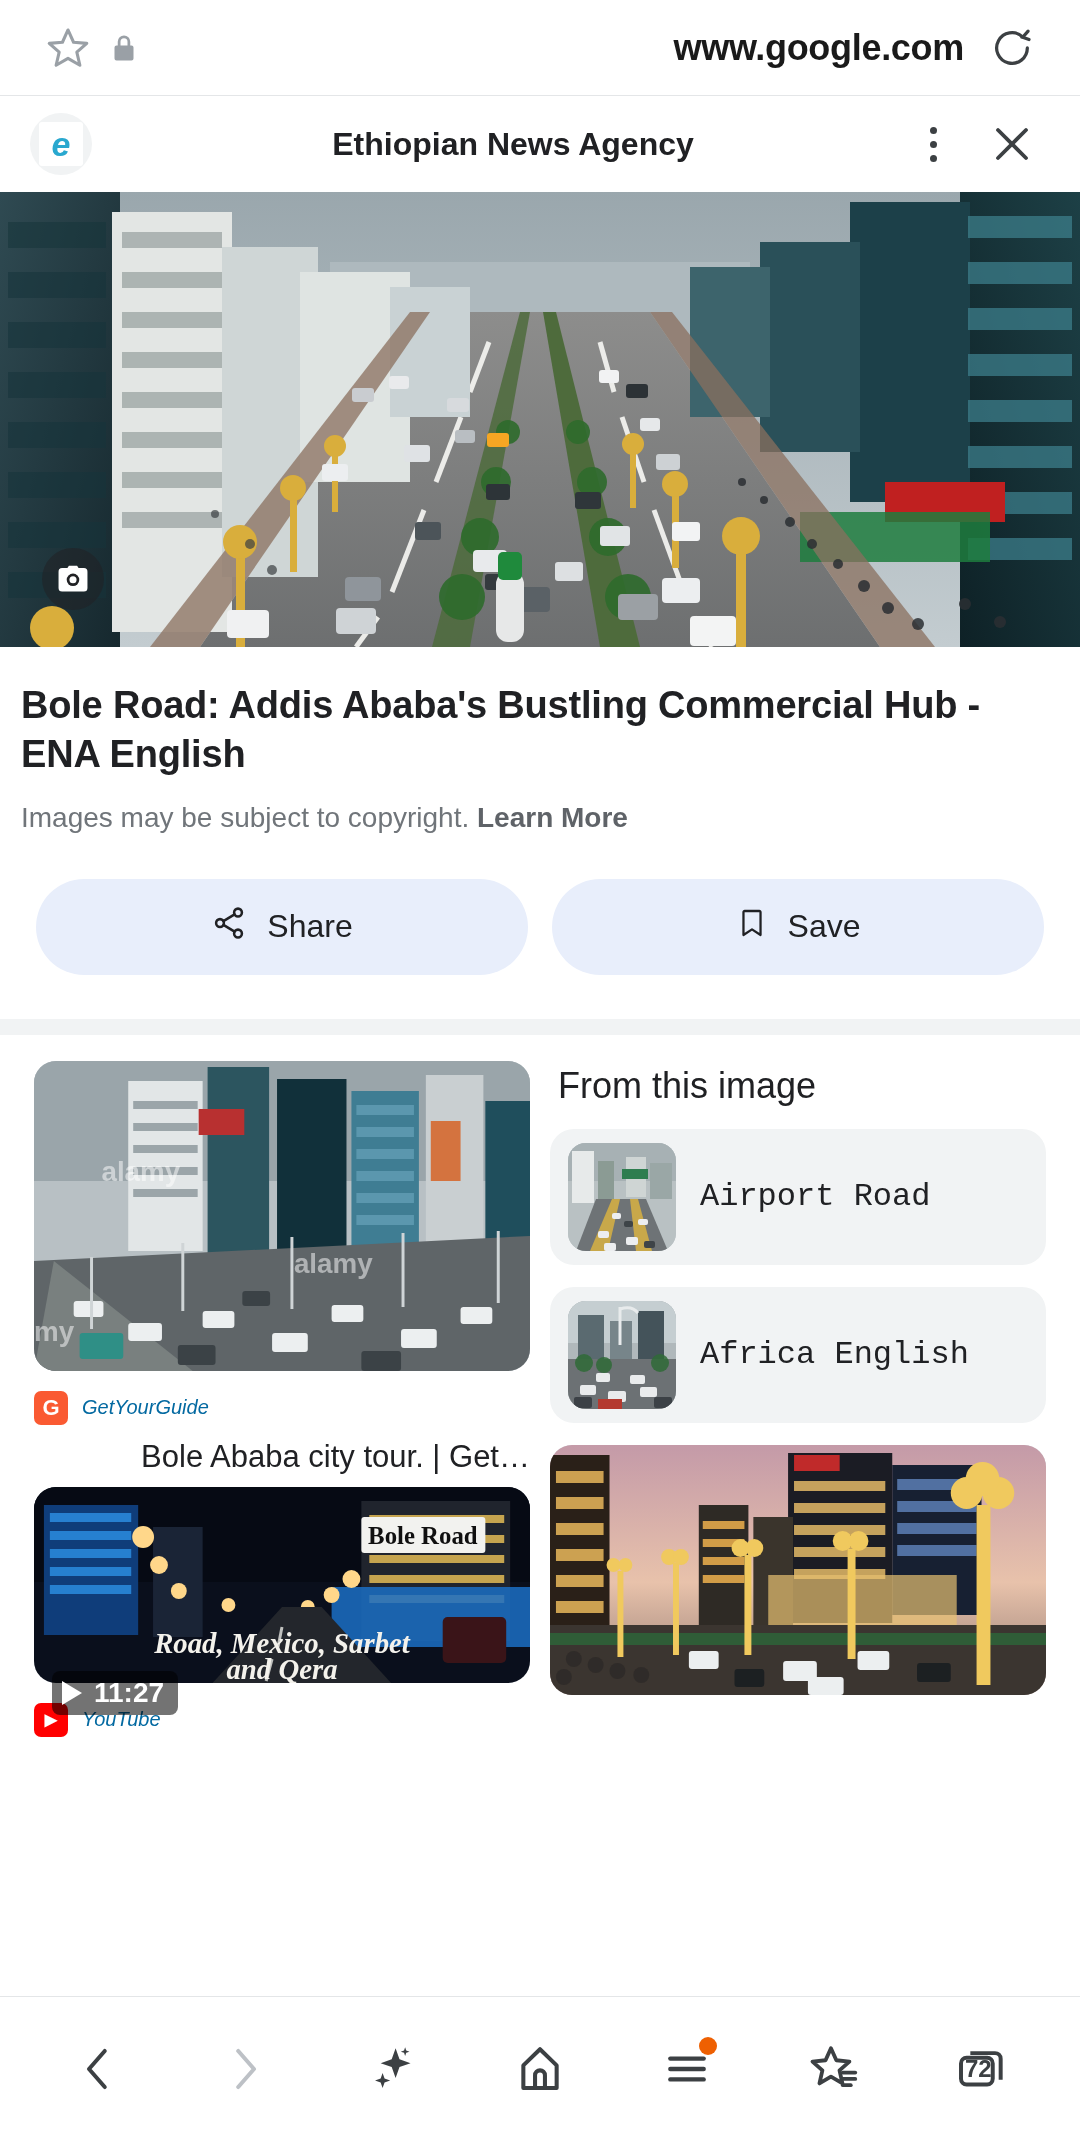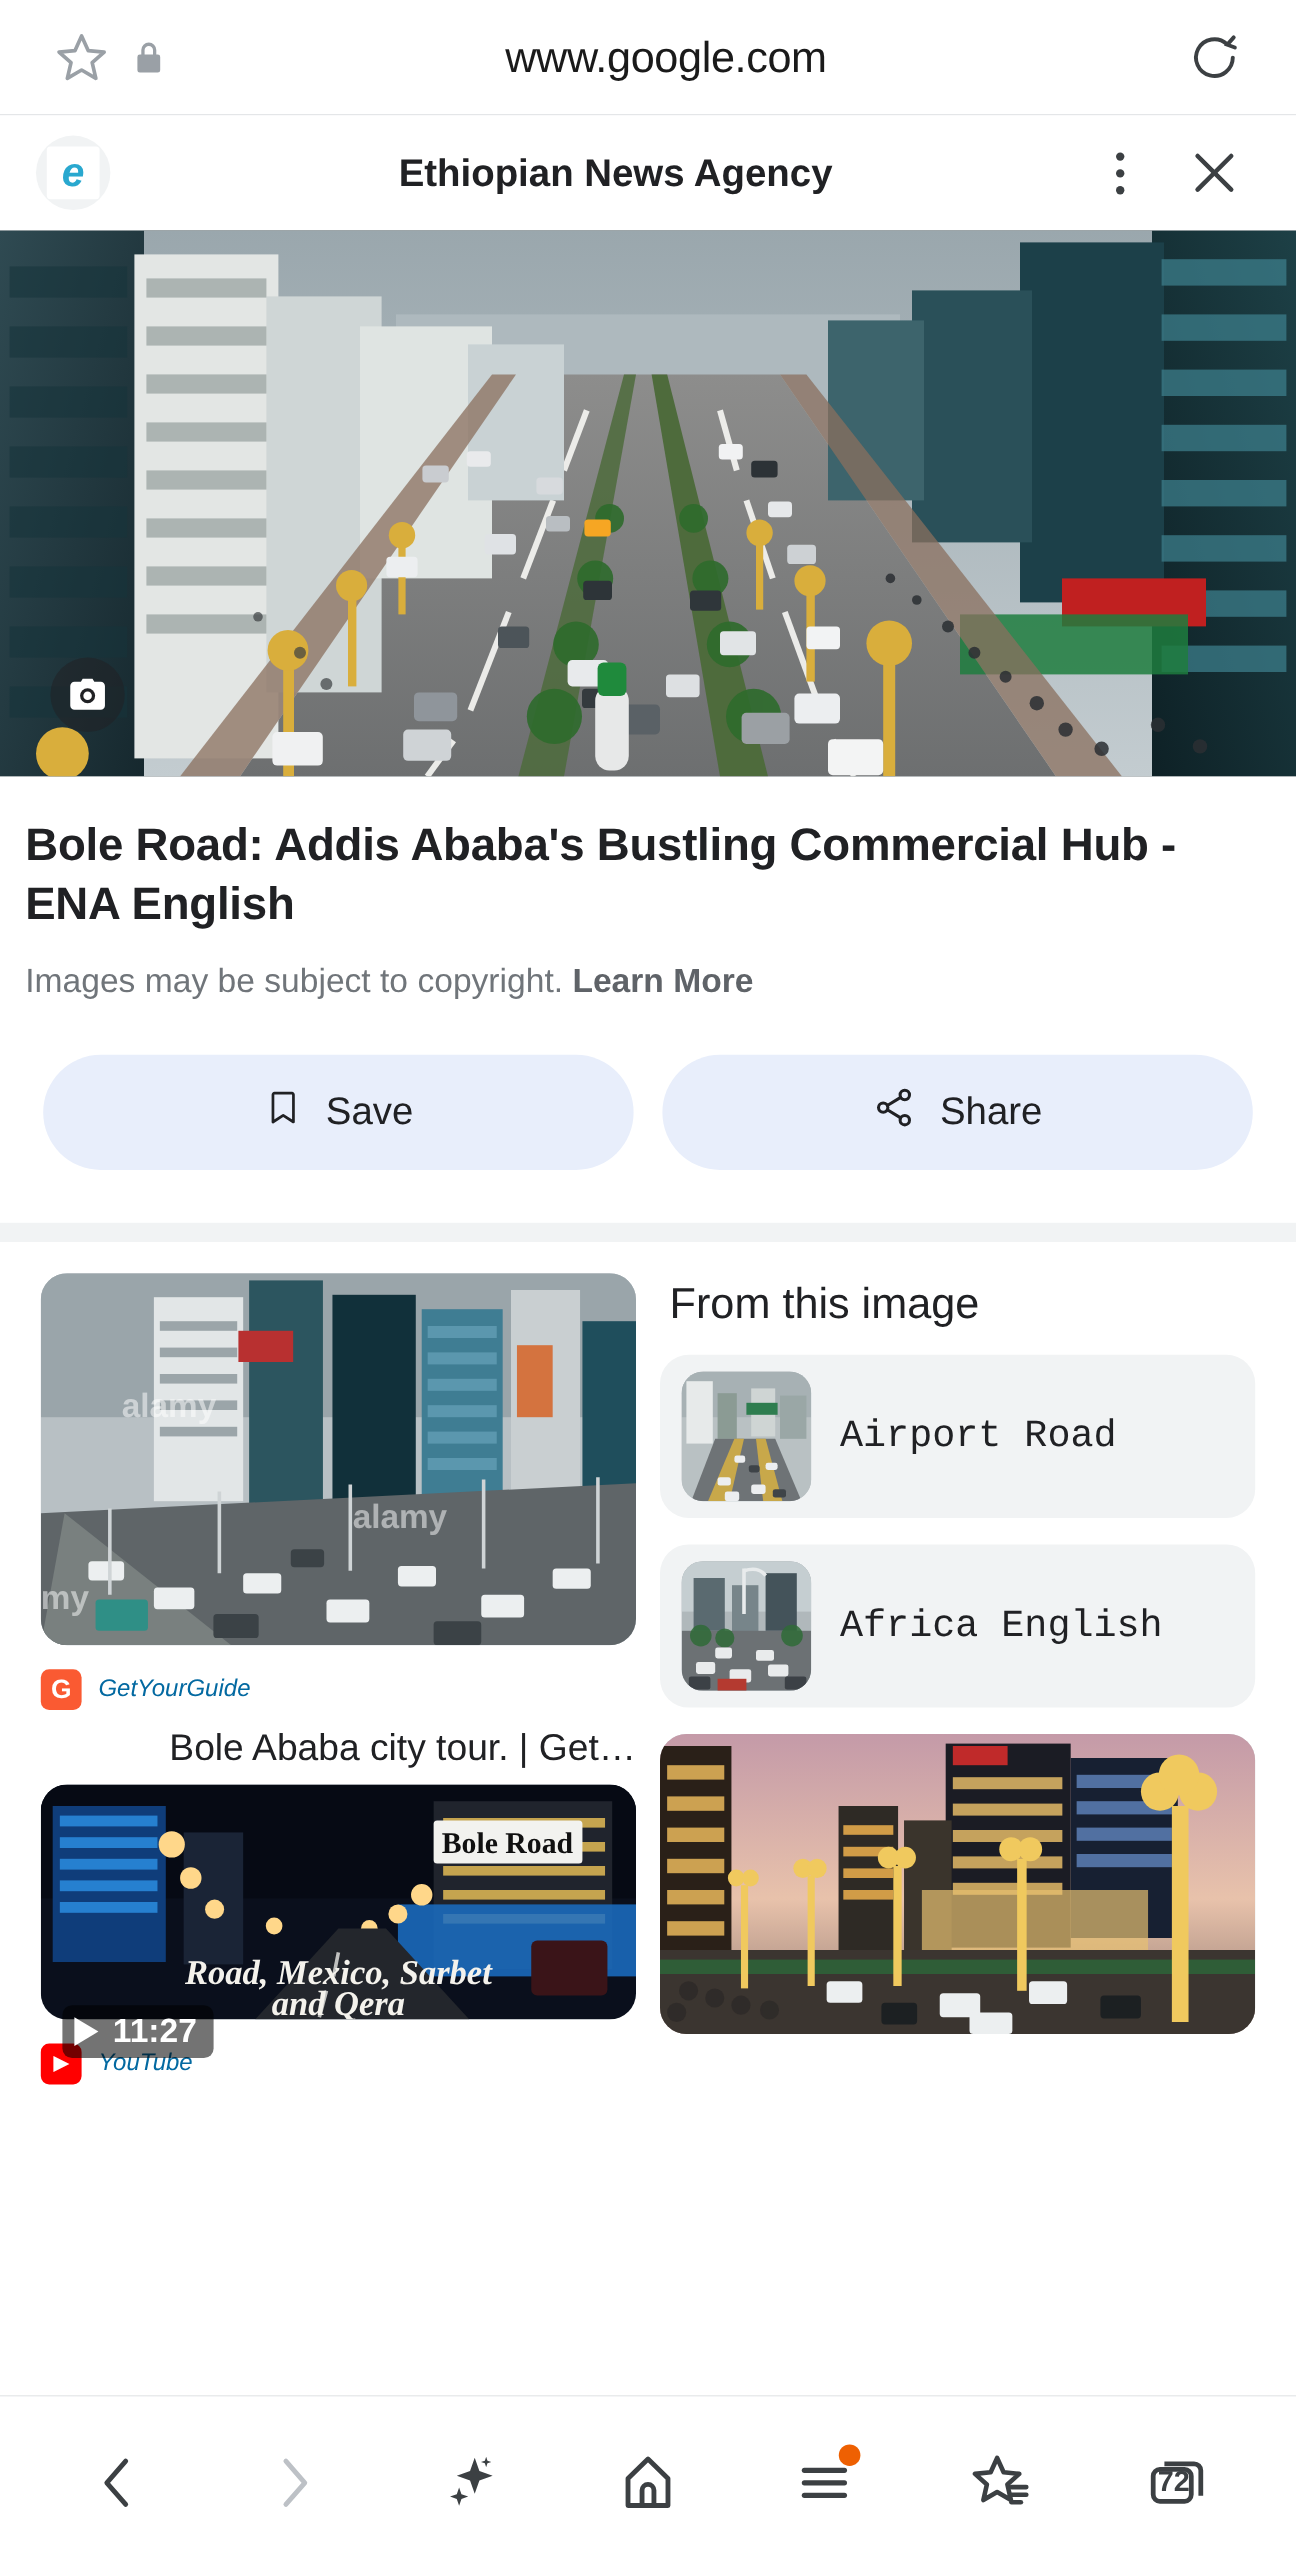--- a/index.html
+++ b/index.html
@@ -19,23 +19,23 @@
     align-items:center;
     padding:0 40px;
     background:#ffffff;
     border-bottom:1px solid #e4e6e8;
     position:relative;
   }
   .urlbar .star{ width:56px; height:56px; flex:0 0 auto; display:flex; align-items:center; justify-content:center;}
   .urlbar .lock{ width:44px; height:56px; flex:0 0 auto; display:flex; align-items:center; justify-content:center; margin-left:6px;}
   .urlbar .url{
     flex:1 1 auto;
-    text-align:center;
+    text-align:right;
     font-size:36px;
-    font-weight:400;
+    font-weight:700;
     letter-spacing:-0.3px;
     color:#1a1a1a;
     margin-right:20px;
   }
   .urlbar .reload{ width:56px; height:56px; flex:0 0 auto; display:flex;align-items:center;justify-content:center;}
 
   
   .sitebar{
     height:96px;
     display:flex;
@@ -484,37 +484,37 @@
       <div class="copyline">
         <span>Images may be subject to copyright.</span>
         <b>Learn More</b>
       </div>
     </div>
   </div>
 
   <div class="actionrow">
     <button class="pill">
       <span>
-        <svg width="32" height="36" viewBox="0 0 24 24" fill="none" stroke="#202124" stroke-width="1.7" stroke-linejoin="round">
-          <path d="M6.5 3h11a.9.9 0 0 1 .9.9V21l-6.4-4.2L5.6 21V3.9A.9.9 0 0 1 6.5 3z"></path>
-        </svg>
-      </span>
-      <span>Save</span>
-    </button>
-    <button class="pill">
-      <span>
         <svg width="36" height="36" viewBox="0 0 24 24" fill="none" stroke="#202124" stroke-width="1.7" stroke-linecap="round" stroke-linejoin="round">
           <circle cx="18" cy="5" r="2.6"></circle>
             <circle cx="6" cy="12" r="2.6"></circle>
             <circle cx="18" cy="19" r="2.6"></circle>
           <line x1="8.3" y1="10.8" x2="15.7" y2="6.3"></line>
             <line x1="8.3" y1="13.2" x2="15.7" y2="17.7"></line>
         </svg>
       </span>
       <span>Share</span>
+    </button>
+    <button class="pill">
+      <span>
+        <svg width="32" height="36" viewBox="0 0 24 24" fill="none" stroke="#202124" stroke-width="1.7" stroke-linejoin="round">
+          <path d="M6.5 3h11a.9.9 0 0 1 .9.9V21l-6.4-4.2L5.6 21V3.9A.9.9 0 0 1 6.5 3z"></path>
+        </svg>
+      </span>
+      <span>Save</span>
     </button>
   </div>
 
   <div class="divider"></div>
 
   <div class="grid">
 
     <div class="col">
 
       <div class="thumbcard">

